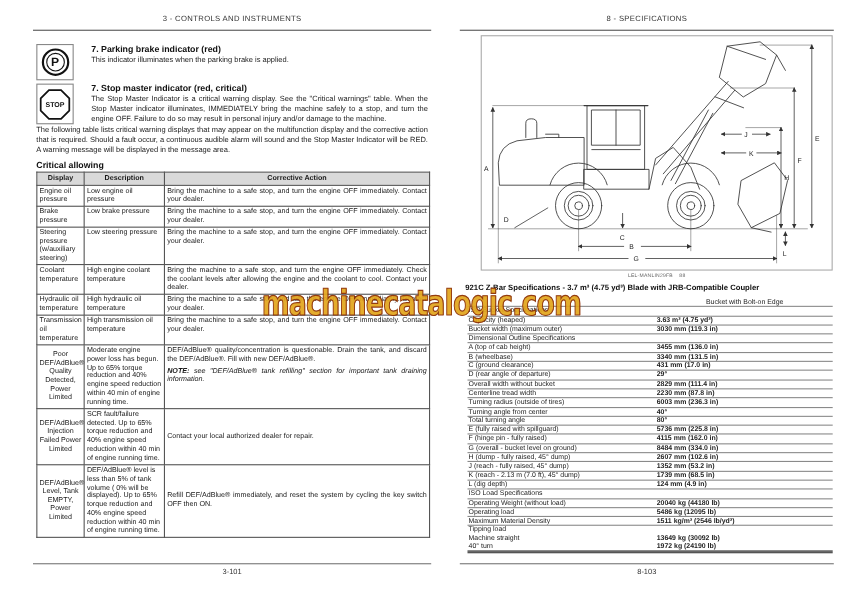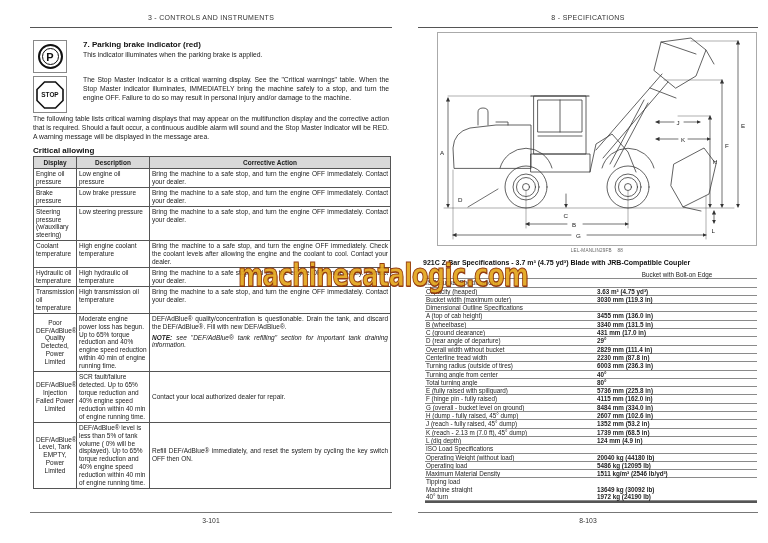--- a/index.html
+++ b/index.html
@@ -91,20 +91,21 @@
     </div>
 
     <div class="item" style="top:76px;">
       <div class="icon-box stop-box">
         <svg width="30" height="30" viewBox="0 0 30 30">
           <polygon points="9.5,2 20.5,2 28,9.5 28,20.5 20.5,28 9.5,28 2,20.5 2,9.5" fill="none" stroke="#111" stroke-width="1.6"></polygon>
           <text x="15" y="17.4" text-anchor="middle" font-size="6.4" font-weight="bold" fill="#111">STOP</text>
         </svg>
       </div>
       <div class="item-text">
+        <div class="item-title">7.  Stop master indicator (red, critical)</div>
         <div class="item-body">The Stop Master Indicator is a critical warning display. See the "Critical warnings" table. When the Stop Master indicator illuminates, IMMEDIATELY bring the machine safely to a stop, and turn the engine OFF. Failure to do so may result in personal injury and/or damage to the machine.</div>
       </div>
     </div>
 
     <div class="intro">The following table lists critical warning displays that may appear on the multifunction display and the corrective action that is required.  Should a fault occur, a continuous audible alarm will sound and the Stop Master Indicator will be RED. A warning message will be displayed in the message area.</div>
     <div class="cw-title">Critical allowing</div>
 
     <table class="cw-table">
       <colgroup>
           <col style="width:43px">

